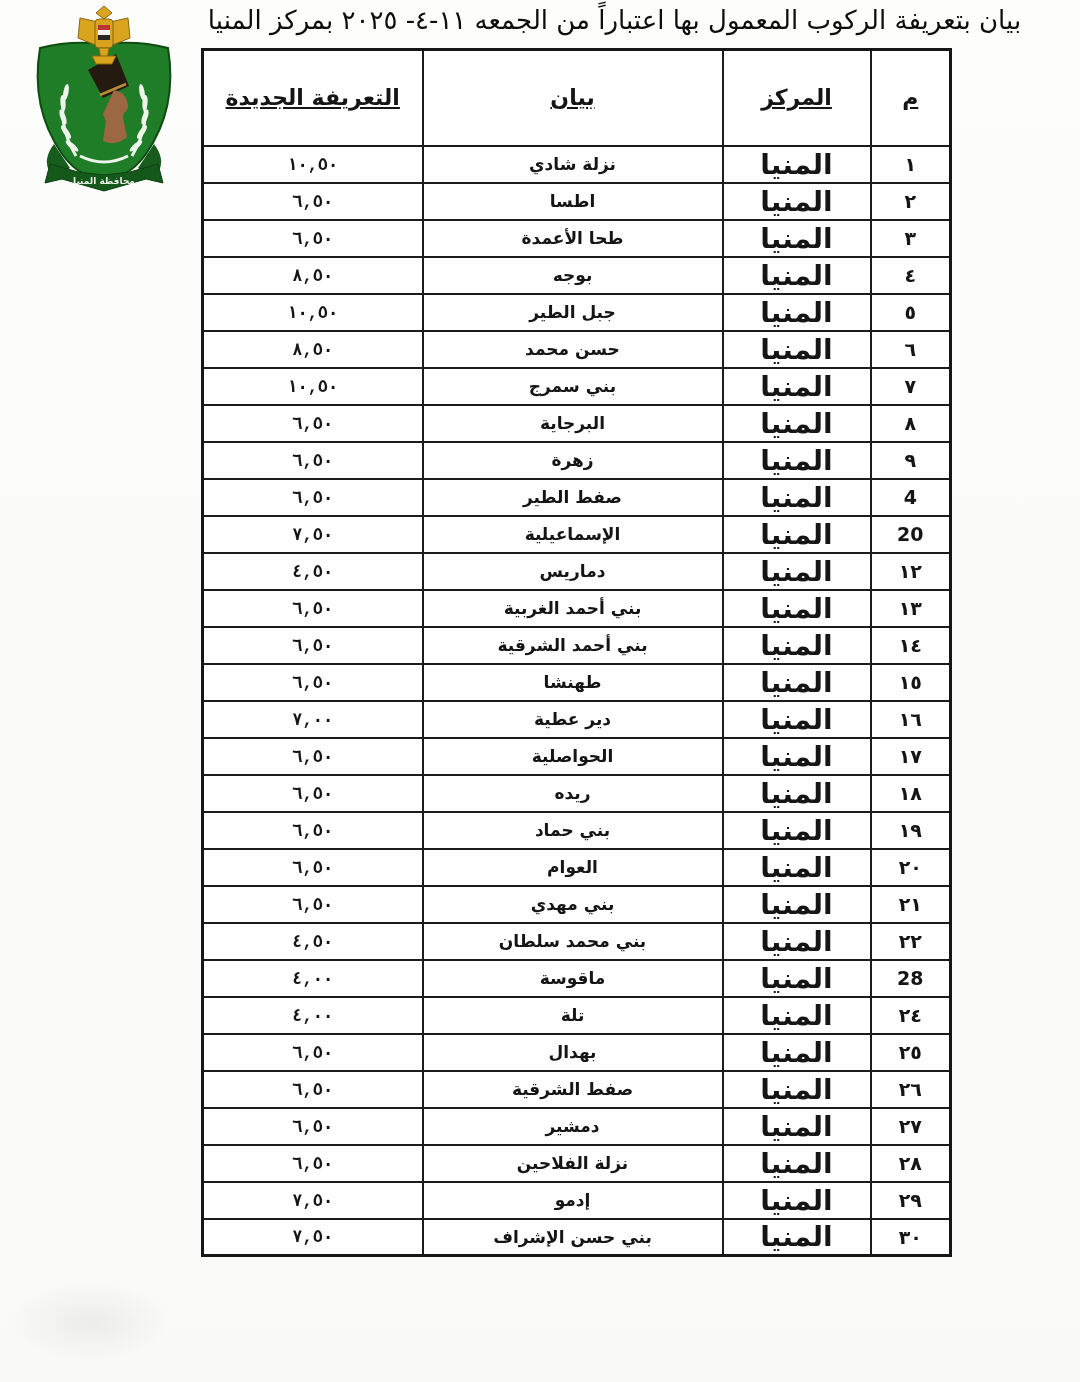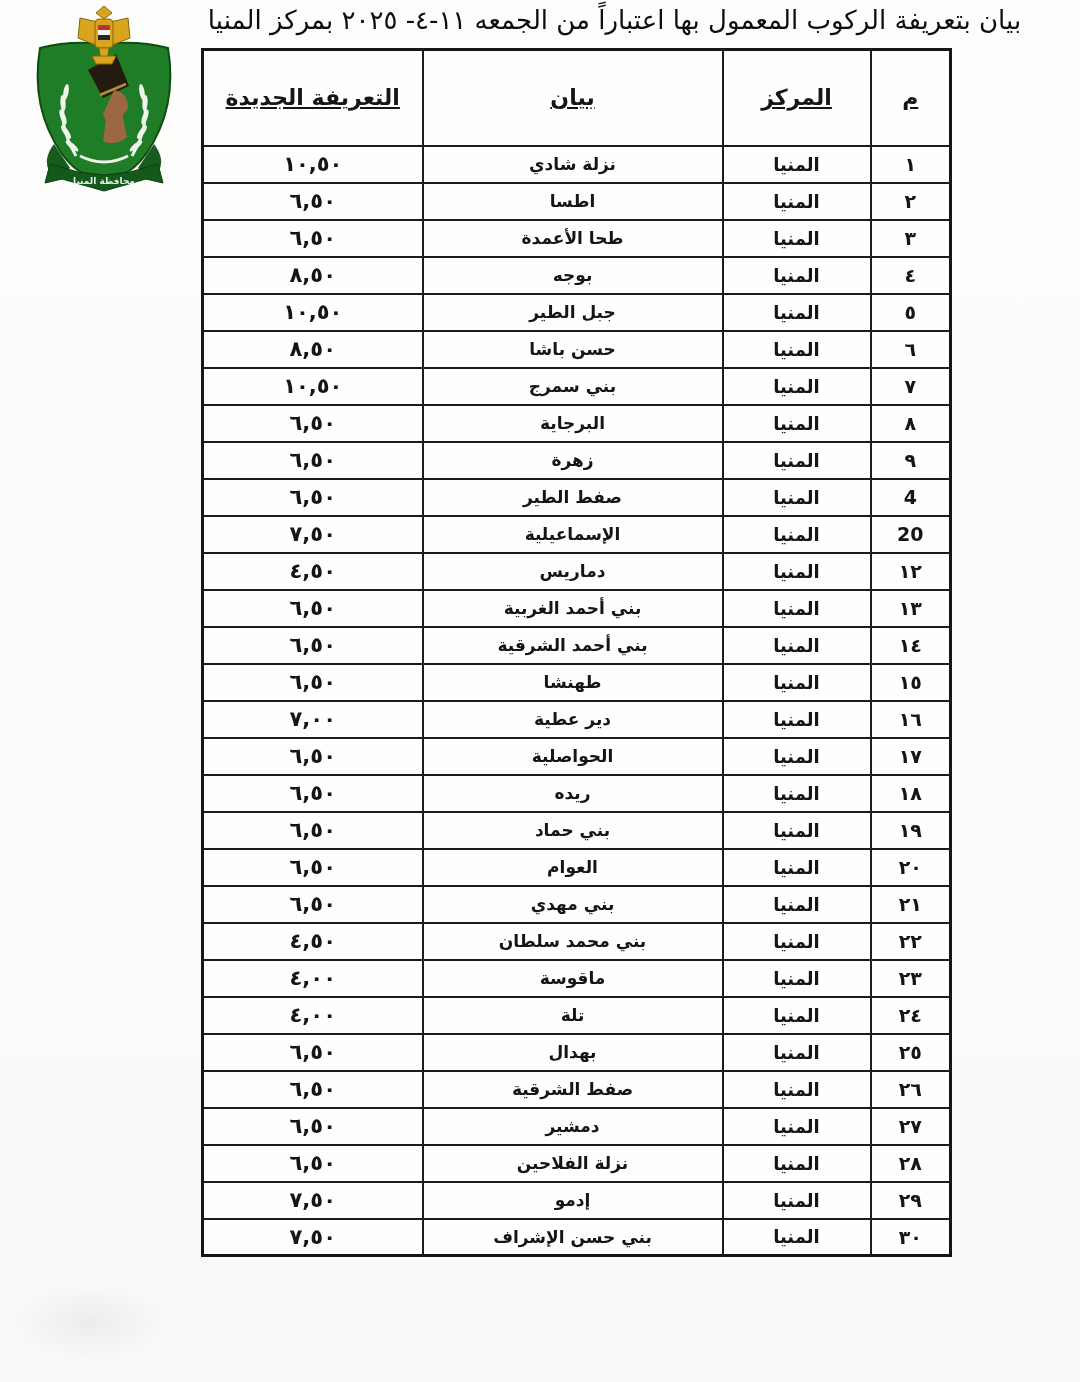--- a/index.html
+++ b/index.html
@@ -48,23 +48,23 @@
     padding:0 4px;
     overflow:hidden;
   }
   .tariff-table thead th { height:96px; font-size:22px;text-decoration:underline; }
   .tariff-table tbody td { height:37px; }
   .col-index-w { width:80px; }
   .col-center-w { width:148px; }
   .col-statement-w { width:300px; }
   .col-tariff-w { width:220px; }
   td.cell-index { font-size:19px; }
-  td.cell-center { font-size:18px; }
+  td.cell-center { font-size:28px; }
   td.cell-statement { font-size:17px; }
-  td.cell-tariff { font-size:21px; letter-spacing:1px; }
+  td.cell-tariff { font-size:17px; letter-spacing:1px;font-family:Liberation Mono, monospace; }
 </style>
 </head>
 <body>
 
 <div class="page">
 
   <div class="smudge"></div>
 
   <svg class="logo" viewBox="0 0 160 200" aria-hidden="true">
 
@@ -168,21 +168,21 @@
   <tr>
     <td class="cell-index">٥</td>
     <td class="cell-center">المنيا</td>
     <td class="cell-statement">جبل الطير</td>
     <td class="cell-tariff">١٠,٥٠</td>
   </tr>
 
   <tr>
     <td class="cell-index">٦</td>
     <td class="cell-center">المنيا</td>
-    <td class="cell-statement">حسن باشا</td>
+    <td class="cell-statement">حسن محمد</td>
     <td class="cell-tariff">٨,٥٠</td>
   </tr>
 
   <tr>
     <td class="cell-index">٧</td>
     <td class="cell-center">المنيا</td>
     <td class="cell-statement">بني سمرج</td>
     <td class="cell-tariff">١٠,٥٠</td>
   </tr>
 
@@ -285,21 +285,21 @@
   </tr>
 
   <tr>
     <td class="cell-index">٢٢</td>
     <td class="cell-center">المنيا</td>
     <td class="cell-statement">بني محمد سلطان</td>
     <td class="cell-tariff">٤,٥٠</td>
   </tr>
 
   <tr>
-    <td class="cell-index">٢٣</td>
+    <td class="cell-index">28</td>
     <td class="cell-center">المنيا</td>
     <td class="cell-statement">ماقوسة</td>
     <td class="cell-tariff">٤,٠٠</td>
   </tr>
 
   <tr>
     <td class="cell-index">٢٤</td>
     <td class="cell-center">المنيا</td>
     <td class="cell-statement">تلة</td>
     <td class="cell-tariff">٤,٠٠</td>

